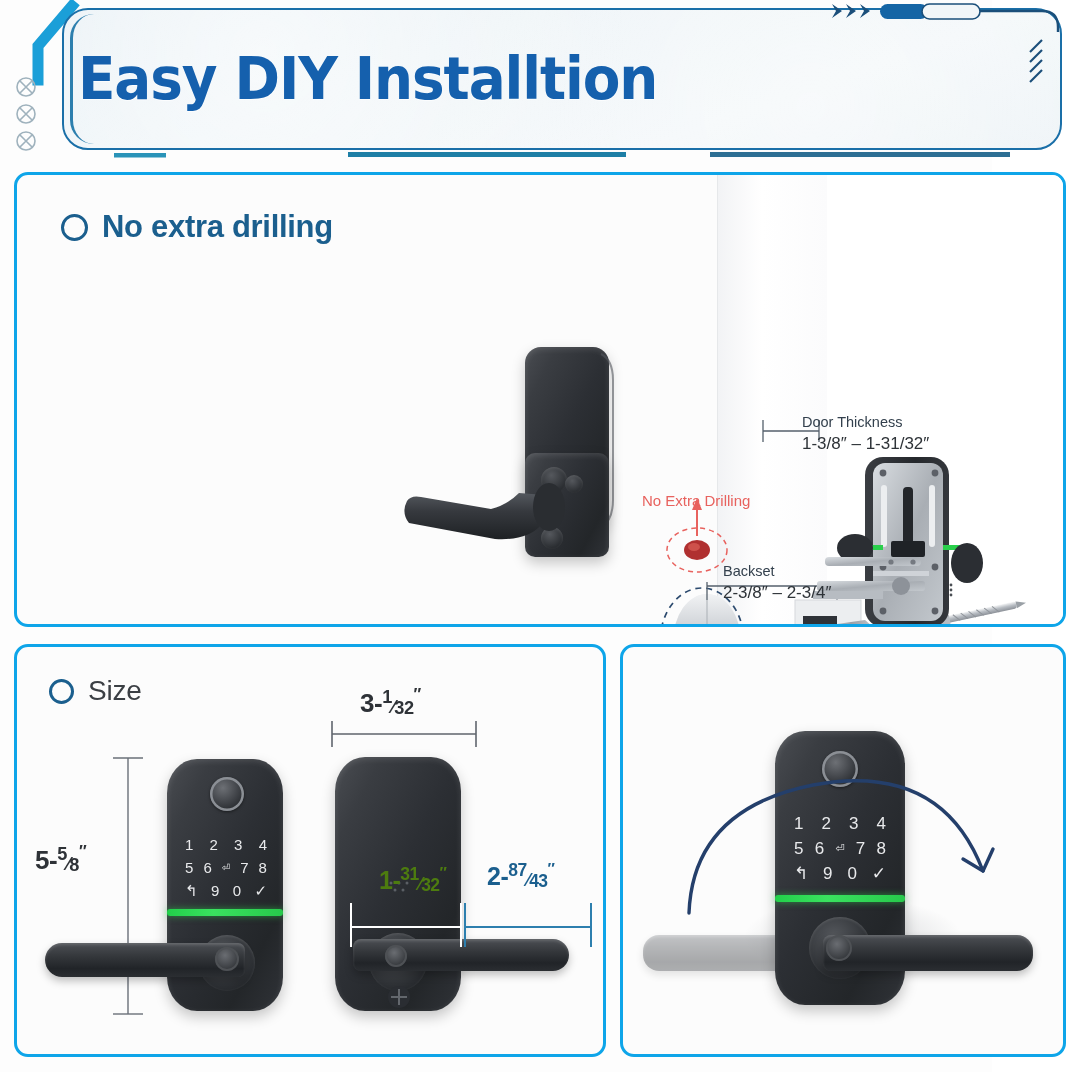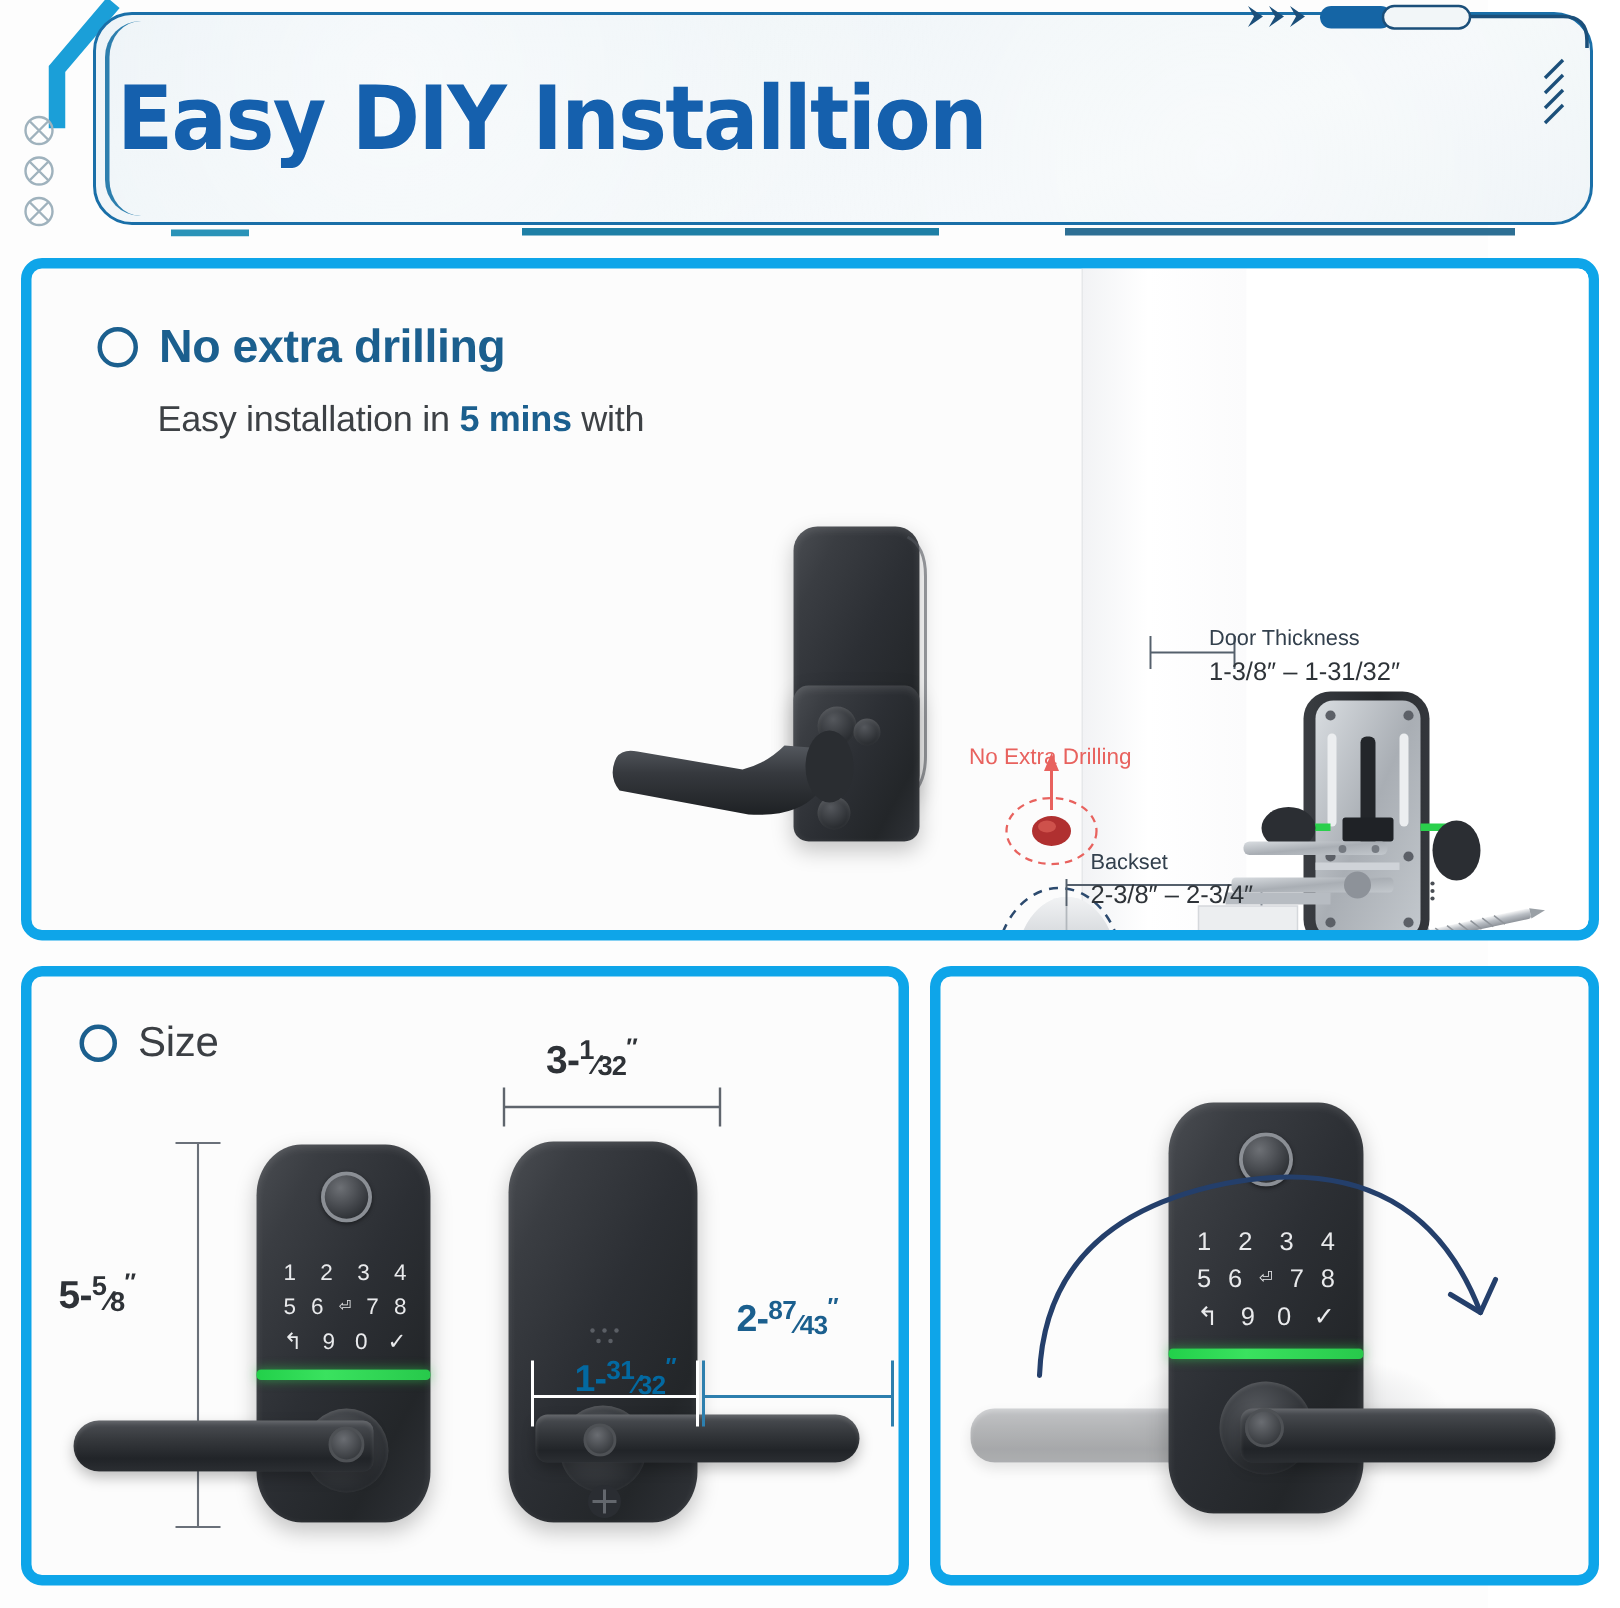--- a/index.html
+++ b/index.html
@@ -50,21 +50,21 @@
   .hdr-capsule { position:absolute; left:830px; top:0px; width:240px; height:32px; }
   
   .hdr-hatch { position:absolute; left:1028px; top:36px; width:30px; height:60px; }
   
   .hdr-dashes { position:absolute; left:100px; top:150px; width:920px; height:12px; }
 
   
   .card {
     position: absolute;
     background: #fcfcfc;
-    border: 7px solid #0ea5e9;
+    border: 3px solid #0ea5e9;
     border-radius: 14px;
     overflow: hidden;
   }
   #card-drilling { left: 14px; top: 172px; width: 1052px; height: 455px; }
   #card-size     { left: 14px; top: 644px; width: 592px; height: 413px; }
   #card-handle   { left: 620px; top: 644px; width: 446px; height: 413px; }
 
   .card-head { display:flex; align-items:center; gap:14px; }
   .ring {
     width: 27px; height: 27px; border-radius: 50%;
@@ -216,23 +216,20 @@
     <div class="c1-wrap">
       <div class="door-panel"></div>
       <div class="door-panel2"></div>
     </div>
 
     <div class="card-head" id="drill-head">
       <div class="ring"></div>
       <div class="head-blue">No extra drilling</div>
     </div>
 
-    <div class="sub-line" id="sub1">
-      <span>Easy installation in </span><span class="b-blue">5 mins</span><span> with</span>
-    </div>
 
     <div class="lockbody" style="left:508px; top:172px; width:84px; height:182px; border-radius:16px;"></div>
     <svg style="position:absolute;left:500px;top:165px;" width="110" height="200" viewBox="0 0 110 200">
       <g fill="#4a4e54" opacity=".9">
         <circle cx="42" cy="115" r="1.6"></circle>
           <circle cx="48" cy="115" r="1.6"></circle>
           <circle cx="54" cy="115" r="1.6"></circle>
         <circle cx="42" cy="121" r="1.6"></circle>
           <circle cx="48" cy="121" r="1.6"></circle>
           <circle cx="54" cy="121" r="1.6"></circle>
@@ -475,21 +472,21 @@
         <path d="M4 10 L4 54"></path>
           <path d="M114 10 L114 54"></path>
           <path d="M4 34 L114 34"></path>
       </g>
       <g stroke="#2d7fae" stroke-width="2" fill="none">
         <path d="M118 10 L118 54"></path>
           <path d="M244 10 L244 54"></path>
           <path d="M118 34 L244 34"></path>
       </g>
     </svg>
-    <div class="dim-txt" style="left:362px; top:216px; color:#0369a1; font-size:25px;margin-top:36px;">
+    <div class="dim-txt" style="left:362px; top:216px; color:#4d7c0f; font-size:25px;">
       <span>1-</span><span class="frac"><sup>31</sup>⁄<sub>32</sub></span><span class="inch">″</span>
     </div>
     <div class="dim-txt" style="left:470px; top:212px; color:#1b5f8e; font-size:25px;">
       <span>2-</span><span class="frac"><sup>87</sup>⁄<sub>43</sub></span><span class="inch">″</span>
     </div>
   </div>
 
   <div class="card" id="card-handle">
 
 

